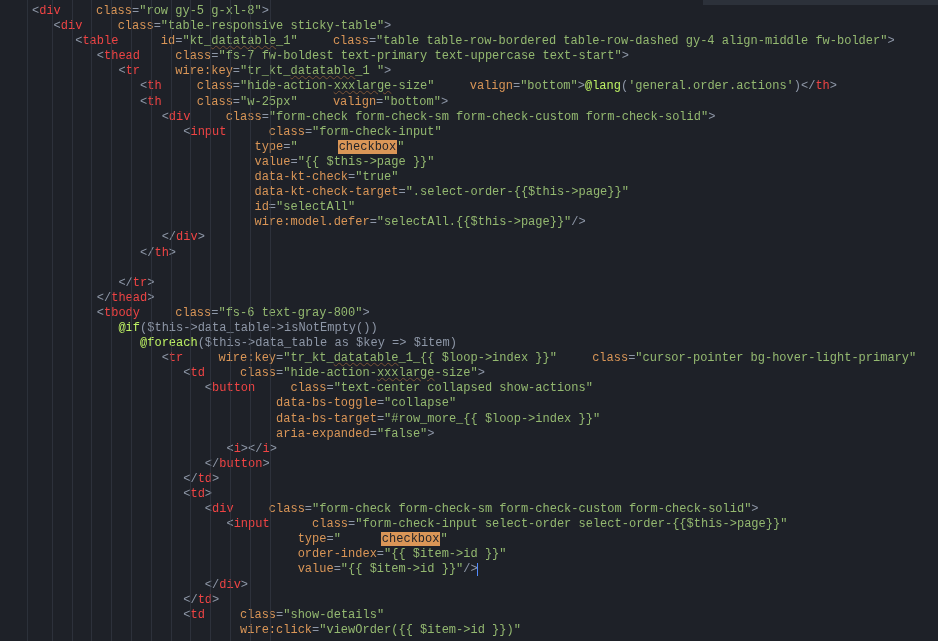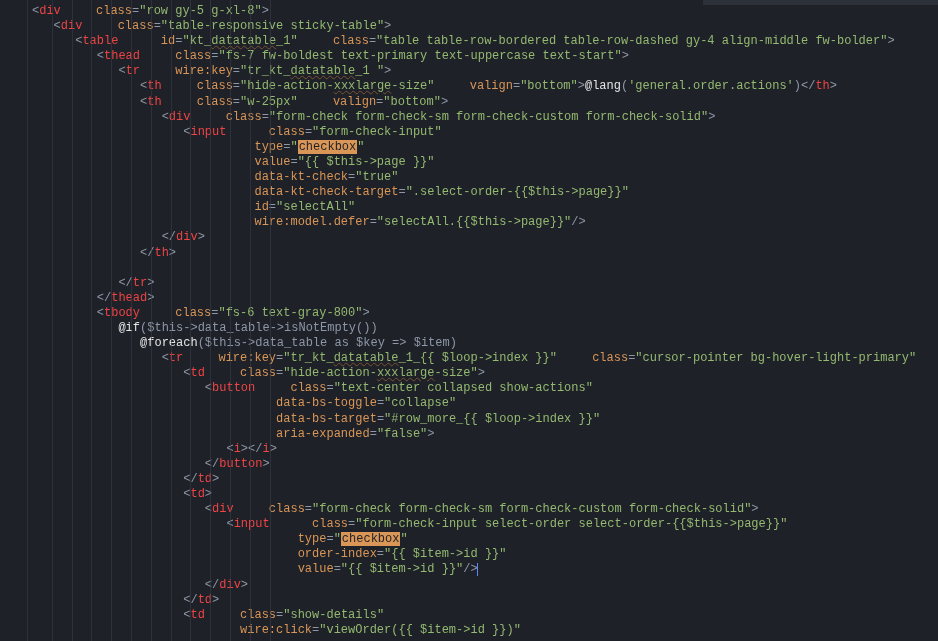--- a/index.html
+++ b/index.html
@@ -33,22 +33,22 @@
   .line {
     height: 15.1px;
     padding-left: 4px;
   }
   
   .p  { color: #8e97a7; }           
   .tg { color: #ef4444; }           
   .at { color: #da9657; margin-left: 28px; }           
   .op { color: #8e97a7; }           
   .st { color: #94b970; }           
-  .hl { color: #1e2128; background:#da9657; padding:0 1px;} 
-  .bl { color: #e5e5e5; text-align: center; }           
+  .hl { color: #1e2128; background:#da9657; padding:0 1px;margin-left:40px;} 
+  .bl { color: #bef264; text-align: center; }           
   .wavy { text-decoration: underline wavy #7a5235; text-decoration-thickness:1px; text-underline-offset:1px;}
   .guide {
     position: absolute;
     top: 0; bottom: 0;
     width: 1px;
     background: #3a3f4b;
     opacity: 0.55;
   }
   .tab {
     position: absolute;

